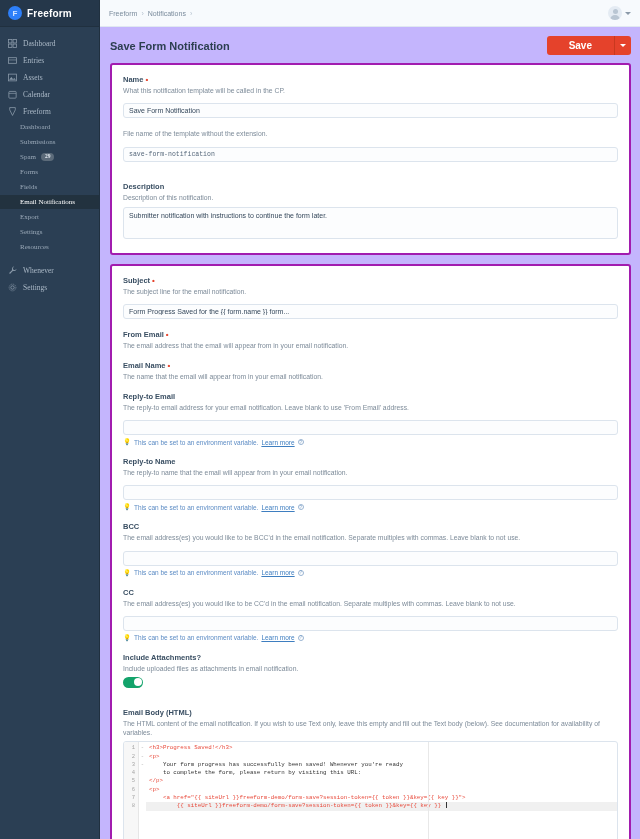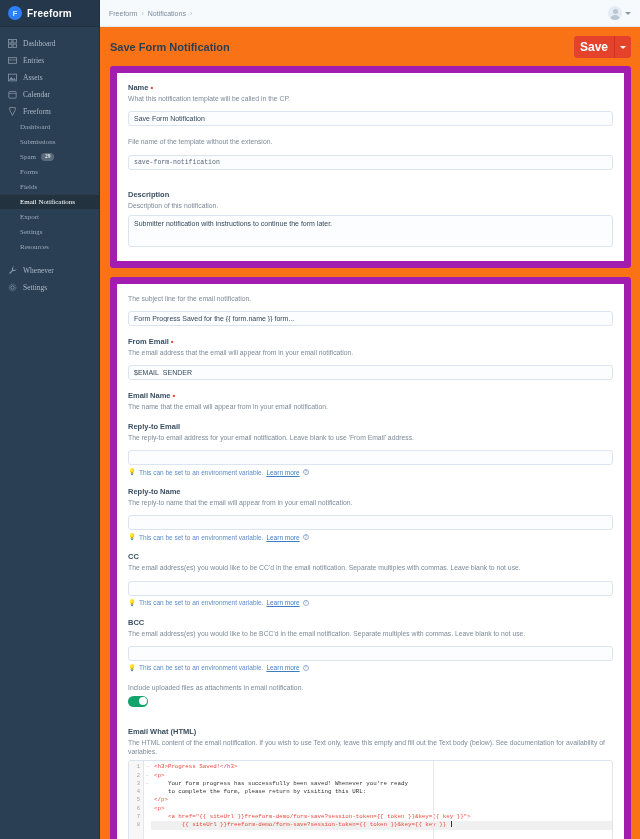--- a/index.html
+++ b/index.html
@@ -48,21 +48,21 @@
   }
   .sb-sub.active { background: #22323f; color: #fff; }
   .badge {
     margin-left: 5px; background: #5c6b7a; color: #e7eef5;
     border-radius: 7px; font-size: 5.5px; padding: 1px 4px;
     line-height: 1; font-weight: bold;
   }
   .sb-gap { height: 7px; }
 
   
-  .main { flex: 1; height: 839px; display: flex; flex-direction: column; background: #f97316; }
+  .main { flex: 1; height: 839px; display: flex; flex-direction: column; background: #c4b5fd; }
 
   .topbar {
     height: 27px; background: #f7fafd;
     border-bottom: 1px solid #e0e8f1;
     display: flex; align-items: center; justify-content: space-between;
     padding: 0 9px;
   }
   .crumbs { display: flex; align-items: center; gap: 4px; font-size: 7px; color: #7a8b9c; }
   .crumbs .sep { color: #b6c2cf; font-size: 7px; }
   .crumbs a { color: #7a8b9c; text-decoration: none; cursor: pointer; }
@@ -75,34 +75,34 @@
   .avatar::after { content:""; position:absolute; width:10px; height:6px; border-radius:5px 5px 0 0; background:#b9c6d3; left:2px; top:9px; }
   .caret { width:0;height:0;border-left:3px solid transparent;border-right:3px solid transparent;border-top:3.5px solid #8b9aa9; cursor:pointer; }
 
   .pagehead {
     display: flex; align-items: center; justify-content: space-between;
     padding: 9px 9px 8px 10px;
   }
   .pagetitle { font-size: 11px; font-weight: bold; color: #2c3e50; }
   .savewrap { display: flex; }
   .btn-save {
-    background: #e5422b; color: #fff; font-size: 12px; font-weight: bold;
-    padding: 4px 6px; border: none; border-radius: 3px 0 0 3px; cursor: pointer;
+    background: #e5422b; color: #fff; font-size: 10px; font-weight: bold;
+    padding: 4px 22px; border: none; border-radius: 3px 0 0 3px; cursor: pointer;
     font-family: "Liberation Sans", sans-serif;
   }
   .btn-save-caret {
     background: #e5422b; border: none; border-left: 1px solid #c9381f;
     border-radius: 0 3px 3px 0; padding: 4px 5px; cursor: pointer;
     display: flex; align-items: center;
   }
   .btn-save-caret i { width:0;height:0;border-left:3px solid transparent;border-right:3px solid transparent;border-top:3.5px solid #fff; display:block; }
 
   .scroller { flex: 1; overflow: hidden; padding: 0 9px 0 10px; }
   .card {
-    background: #fff; border: 7px solid #a21caf; border-radius: 3px;
+    background: #fff; border: 2px solid #a21caf; border-radius: 3px;
     padding: 10px 11px;
   }
   .card + .card { margin-top: 9px; }
 
   .field { margin-bottom: 11px; }
   .field:last-child { margin-bottom: 0; margin-top: 20px; }
   .flabel { font-size: 7.5px; font-weight: bold; color: #394e62; margin-bottom: 2px; }
   .req { color: #e5422b; font-size: 8px; margin-left: 2px; }
   .fdesc { font-size: 6.8px; color: #7d8b99; margin-bottom: 4px; line-height: 1.35; }
   .finput {
@@ -301,27 +301,27 @@
         </div>
         <div class="field">
           <div class="flabel"><span>Description</span></div>
           <div class="fdesc">Description of this notification.</div>
           <textarea class="ftextarea" style="">Submitter notification with instructions to continue the form later.</textarea>
         </div>
       </div>
 
       <div class="card">
         <div class="field">
+          <div class="flabel"><span>Subject</span><span class="req">•</span></div>
           <div class="fdesc">The subject line for the email notification.</div>
           <input class="finput" value="Form Progress Saved for the {{ form.name }} form..." style="">
         </div>
         <div class="field">
           <div class="flabel"><span>From Email</span><span class="req">•</span></div>
           <div class="fdesc">The email address that the email will appear from in your email notification.</div>
-          <input class="finput" value="$EMAIL_SENDER" style="">
         </div>
         <div class="field">
           <div class="flabel"><span>Email Name</span><span class="req">•</span></div>
           <div class="fdesc">The name that the email will appear from in your email notification.</div>
         </div>
 
         <div class="field">
           <div class="flabel"><span>Reply-to Email</span></div>
           <div class="fdesc">The reply-to email address for your email notification. Leave blank to use 'From Email' address.</div>
           <input class="finput" value="" style="">
@@ -339,52 +339,53 @@
           <input class="finput" value="" style="">
           <div class="hint">
             <span class="bulb">💡</span>
             <span>This can be set to an environment variable.</span>
             <a>Learn more</a>
             <span class="qmark">?</span>
           </div>
         </div>
 
         <div class="field">
+          <div class="flabel"><span>BCC</span></div>
+          <div class="fdesc">The email address(es) you would like to be BCC'd in the email notification. Separate multiples with commas. Leave blank to not use.</div>
+          <input class="finput" value="" style="">
+          <div class="hint">
+            <span class="bulb">💡</span>
+            <span>This can be set to an environment variable.</span>
+            <a>Learn more</a>
+            <span class="qmark">?</span>
+          </div>
+        </div>
+
+        <div class="field">
           <div class="flabel"><span>CC</span></div>
           <div class="fdesc">The email address(es) you would like to be CC'd in the email notification. Separate multiples with commas. Leave blank to not use.</div>
           <input class="finput" value="" style="">
           <div class="hint">
             <span class="bulb">💡</span>
             <span>This can be set to an environment variable.</span>
             <a>Learn more</a>
             <span class="qmark">?</span>
           </div>
         </div>
 
         <div class="field">
-          <div class="flabel"><span>BCC</span></div>
-          <div class="fdesc">The email address(es) you would like to be BCC'd in the email notification. Separate multiples with commas. Leave blank to not use.</div>
-          <input class="finput" value="" style="">
-          <div class="hint">
-            <span class="bulb">💡</span>
-            <span>This can be set to an environment variable.</span>
-            <a>Learn more</a>
-            <span class="qmark">?</span>
-          </div>
-        </div>
-
-        <div class="field">
+          <div class="flabel"><span>Include Attachments?</span></div>
           <div class="fdesc">Include uploaded files as attachments in email notification.</div>
           <div class="toggle">
               <div class="knob"></div>
             </div>
         </div>
 
         <div class="field">
-          <div class="flabel"><span>Email What (HTML)</span></div>
+          <div class="flabel"><span>Email Body (HTML)</span></div>
           <div class="fdesc">The HTML content of the email notification. If you wish to use Text only, leave this empty and fill out the Text body (below). See documentation for availability of variables.</div>
           <div class="editor">
             <div class="gutter" id="gutter">
                 <div>1</div>
                 <div>2</div>
                 <div>3</div>
                 <div>4</div>
                 <div>5</div>
                 <div>6</div>
                 <div>7</div>

